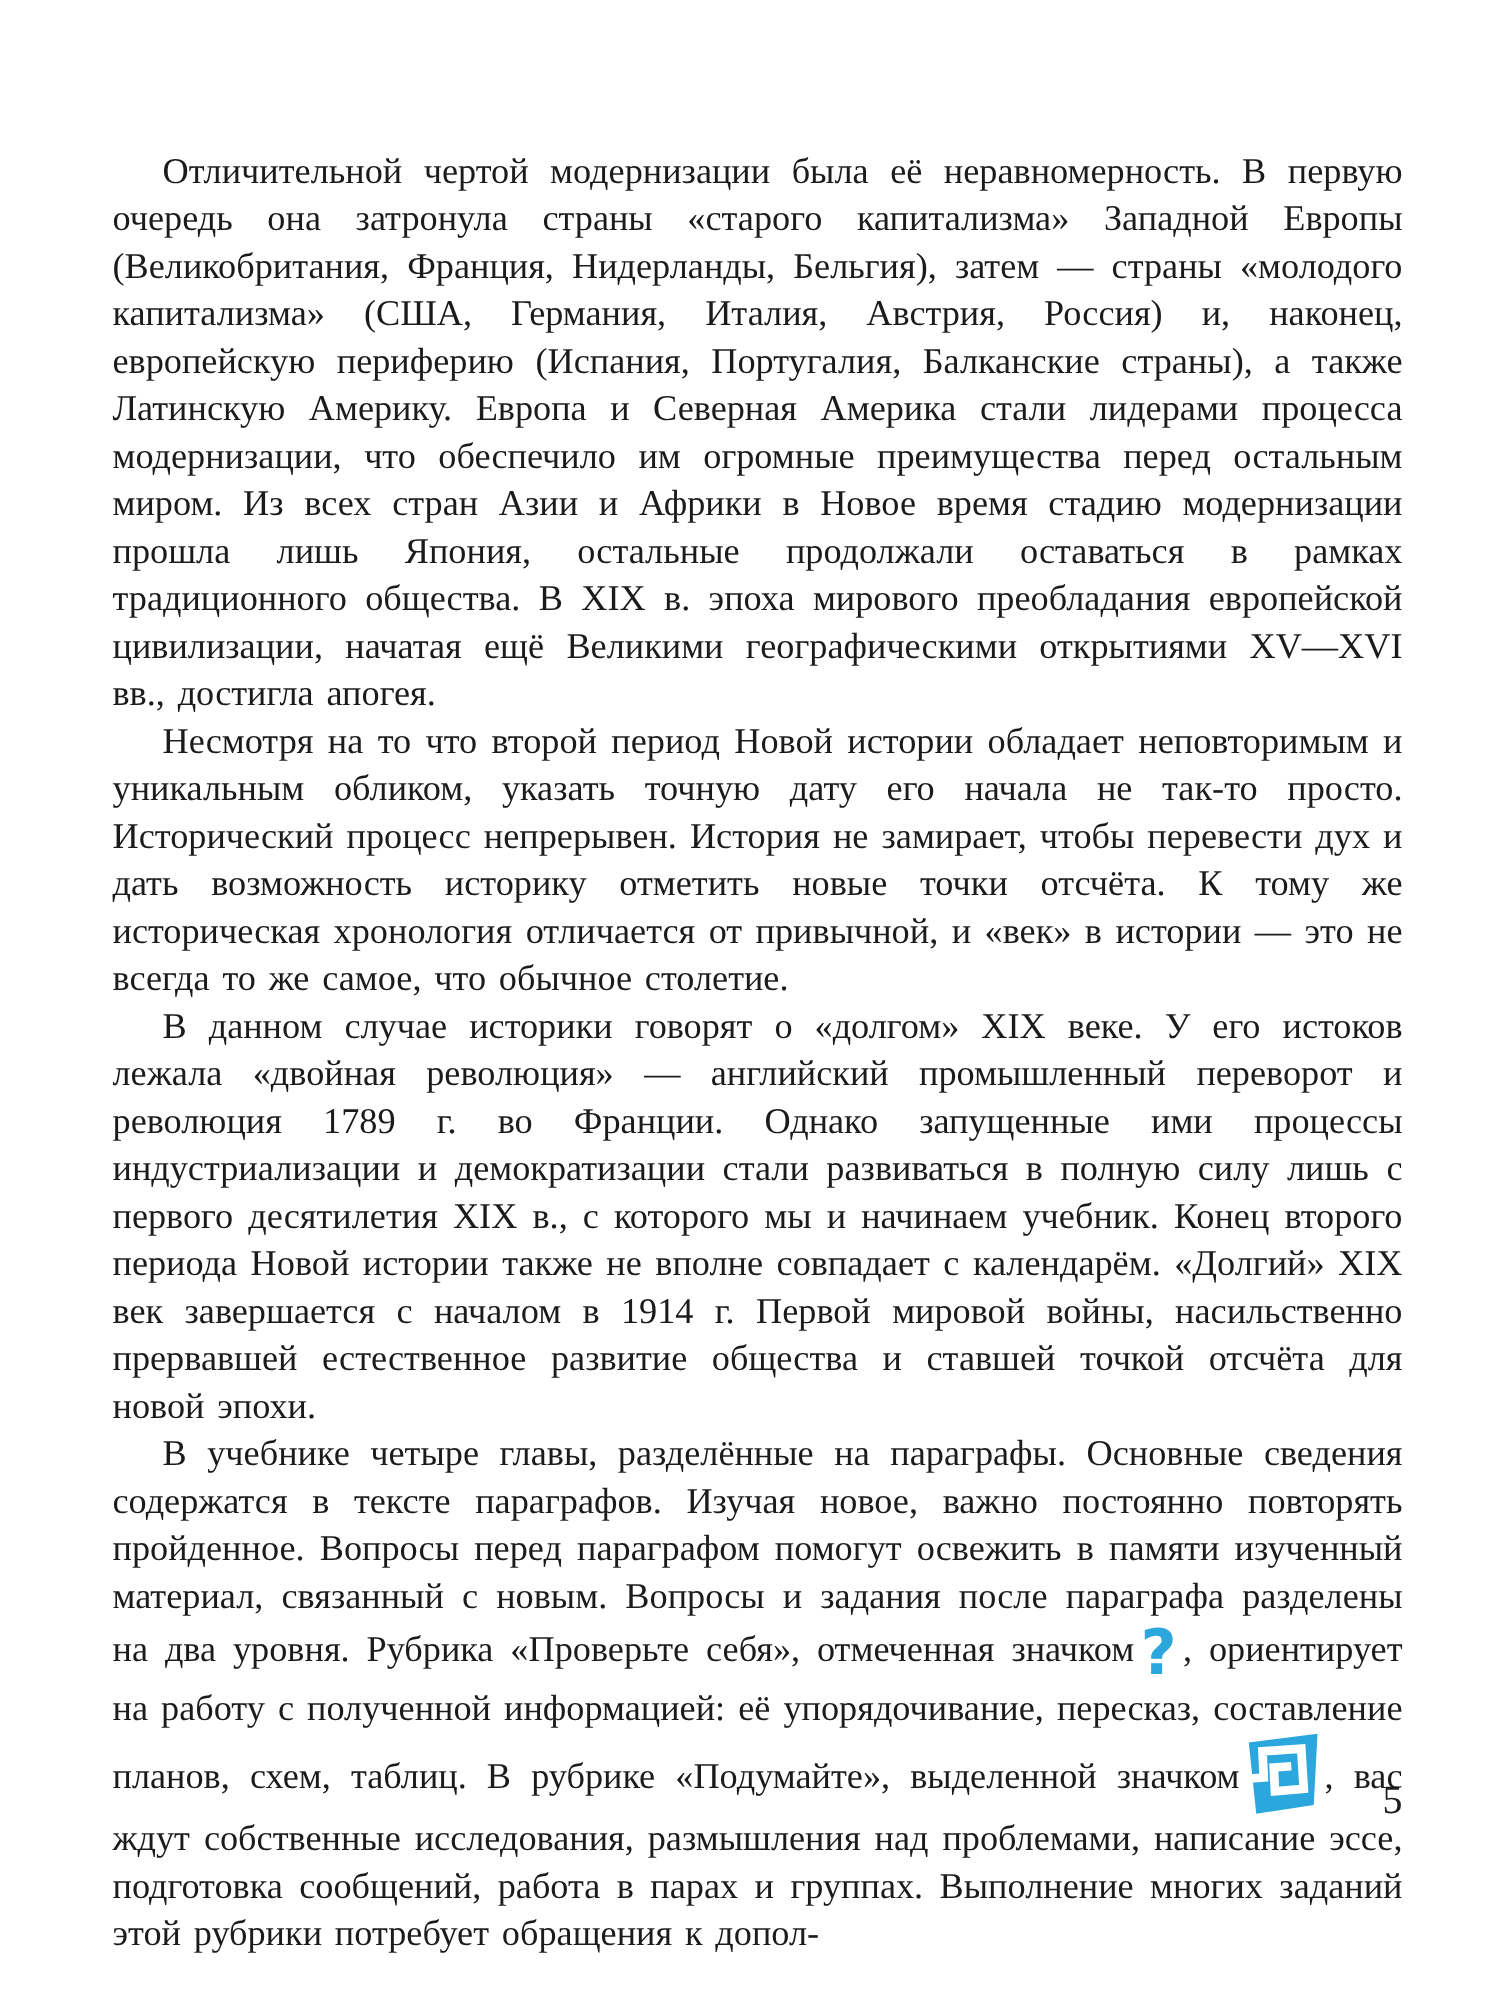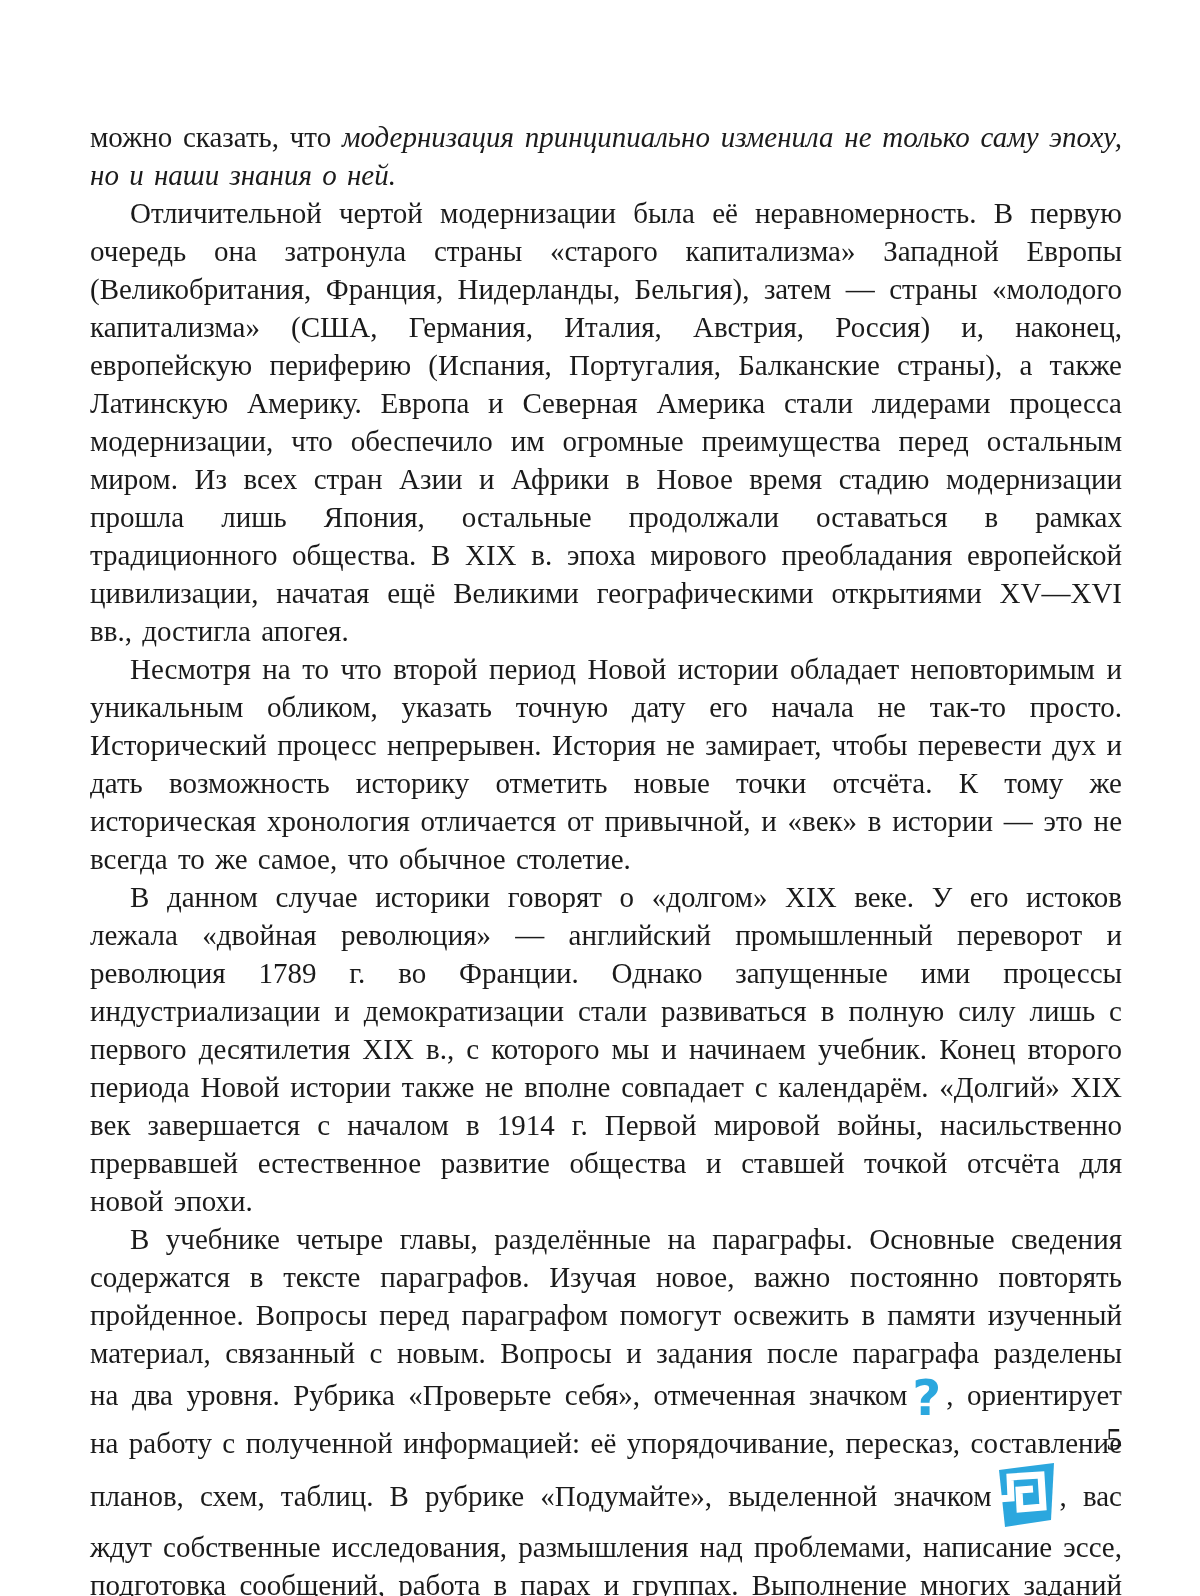--- a/index.html
+++ b/index.html
@@ -58,21 +58,20 @@
     font-size: 32px;
     line-height: 38px;
     color: #1b1b1b;
   }
 </style>
 </head>
 <body>
 
 <div class="text-block">
 
-  <p class="para no-indent"><span>можно сказать, что </span><span class="italic">модернизация принципиально изменила не только саму эпоху, но и наши знания о ней.</span></p>
 
   <p class="para">Отличительной чертой модернизации была её неравномерность. В первую очередь она затронула страны «старого капитализма» Западной Европы (Великобритания, Франция, Нидерланды, Бельгия), затем — страны «молодого капитализма» (США, Германия, Италия, Австрия, Россия) и, наконец, европейскую периферию (Испания, Португалия, Балканские страны), а также Латинскую Америку. Европа и Северная Америка стали лидерами процесса модернизации, что обеспечило им огромные преимущества перед остальным миром. Из всех стран Азии и Африки в Новое время стадию модернизации прошла лишь Япония, остальные продолжали оставаться в рамках традиционного общества. В XIX в. эпоха мирового преобладания европейской цивилизации, начатая ещё Великими географическими открытиями XV—XVI вв., достигла апогея.</p>
 
   <p class="para">Несмотря на то что второй период Новой истории обладает неповторимым и уникальным обликом, указать точную дату его начала не так-то просто. Исторический процесс непрерывен. История не замирает, чтобы перевести дух и дать возможность историку отметить новые точки отсчёта. К тому же историческая хронология отличается от привычной, и «век» в истории — это не всегда то же самое, что обычное столетие.</p>
 
   <p class="para">В данном случае историки говорят о «долгом» XIX веке. У его истоков лежала «двойная революция» — английский промышленный переворот и революция 1789 г. во Франции. Однако запущенные ими процессы индустриализации и демократизации стали развиваться в полную силу лишь с первого десятилетия XIX в., с которого мы и начинаем учебник. Конец второго периода Новой истории также не вполне совпадает с календарём. «Долгий» XIX век завершается с началом в 1914 г. Первой мировой войны, насильственно прервавшей естественное развитие общества и ставшей точкой отсчёта для новой эпохи.</p>
 
   <p class="para"><span>В учебнике четыре главы, разделённые на параграфы. Основные сведения содержатся в тексте параграфов. Изучая новое, важно постоянно повторять пройденное. Вопросы перед параграфом помогут освежить в памяти изученный материал, связанный с новым. Вопросы и задания после параграфа разделены на два уровня. Рубрика «Проверьте себя», отмеченная значком</span><span class="q-icon accent" style="color: rgb(43, 167, 222);">?</span><span>, ориентирует на работу с полученной информацией: её упорядочивание, пересказ, составление планов, схем, таблиц. В рубрике «Подумайте», выделенной значком</span><span class="think-icon accent" style="color: rgb(43, 167, 222);"><svg viewBox="0 0 60 66" xmlns="http://www.w3.org/2000/svg" aria-hidden="true">
         <polygon points="3,8 58,1 55,58 9,65" fill="currentColor"></polygon>
         <polyline points="2,37 15,36 14,15 45,13 47,45 24,47 23,28 37,27" fill="none" stroke="#ffffff" stroke-width="7"></polyline>

